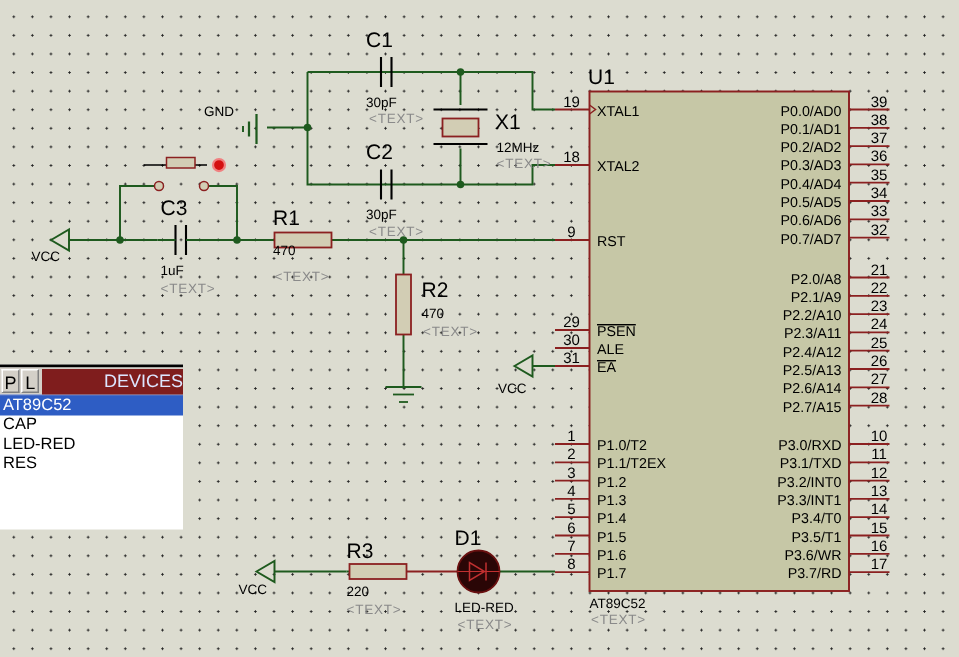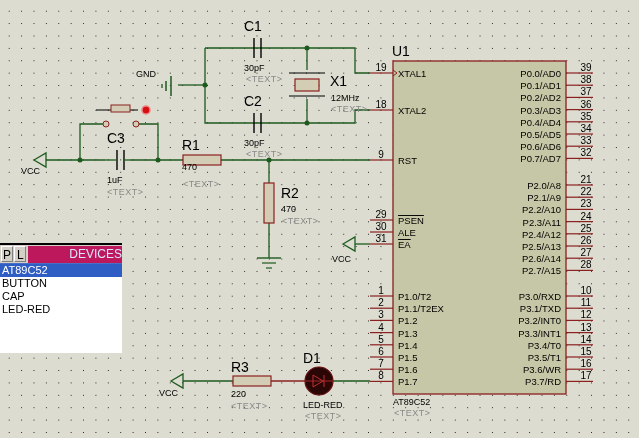--- a/index.html
+++ b/index.html
@@ -7,21 +7,21 @@
   #canvas{position:absolute;left:0;top:0;width:639px;height:438px;
     background-color:#dcdcd0;
     background-image:radial-gradient(circle,#202020 0.6px,transparent 0.9px);
     background-size:12.4px 12.4px;background-position:3px 5px;}
   svg#sch{position:absolute;left:0;top:0;}
   .t{font-family:"Liberation Sans",sans-serif;fill:#000;}
   .ph{fill:#8a8a8a;font-size:9px;letter-spacing:0.5px;}
   #devpanel{position:absolute;left:0;top:243px;width:122px;height:110px;background:#fff;border-top:2px solid #000;box-sizing:border-box;}
   #devhdr{display:flex;height:18px;background:#d4d0c8;}
   .pbtn{width:15px;height:16px;margin:1px 0 0 1px;border:1px solid #808080;border-top-color:#fff;border-left-color:#fff;background:#d4d0c8;font-size:12px;line-height:16px;text-align:center;color:#000;box-sizing:border-box;}
-  #devtitle{flex:1;margin:1px 0 0 2px;background:#be185d;color:#dde6ff;font-size:12px;line-height:16px;text-align:center;padding-left:41px;}
+  #devtitle{flex:1;margin:1px 0 0 2px;background:#7f1d1d;color:#dde6ff;font-size:12px;line-height:16px;text-align:center;padding-left:41px;}
   #devlist{list-style:none;margin:0;padding:0;border-top:1px solid #4c6fc4;}
   #devlist li{font-size:11px;height:13px;line-height:13px;padding-left:2px;color:#000;}
   #devlist li.sel{background:#2e5dc4;color:#fff;}
 </style>
 </head>
 <body>
 
 <div id="canvas"></div>
 
 <svg id="sch" width="639" height="438">
@@ -366,17 +366,17 @@
 </svg>
 
 <div id="devpanel">
   <div id="devhdr">
     <div class="pbtn">P</div>
     <div class="pbtn">L</div>
     <div id="devtitle">DEVICES</div>
   </div>
   <ul id="devlist">
       <li class="sel">AT89C52</li>
-      <li>BUTTON</li>
       <li>CAP</li>
       <li>LED-RED</li>
+      <li>RES</li>
     </ul>
 </div>
 
 </body></html>

